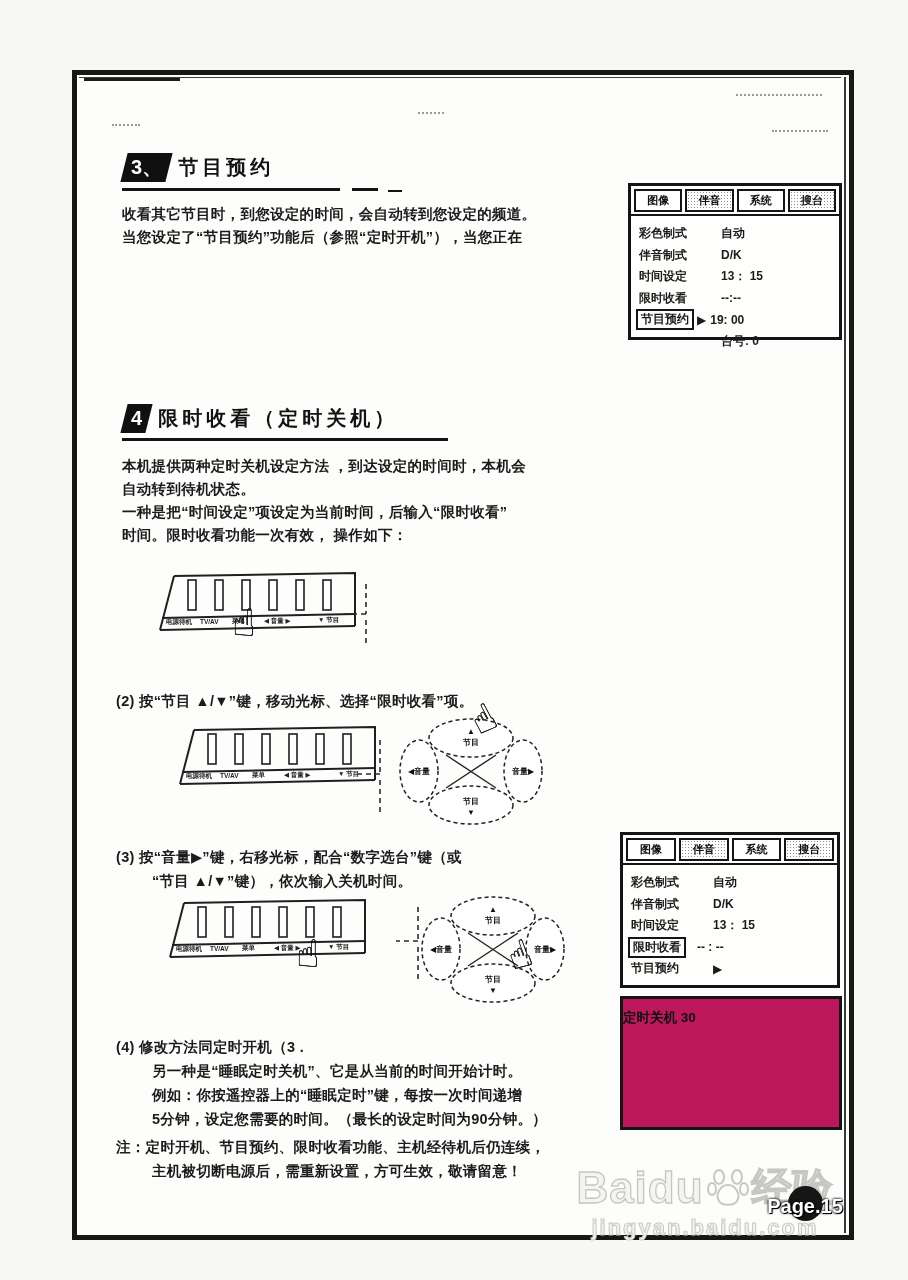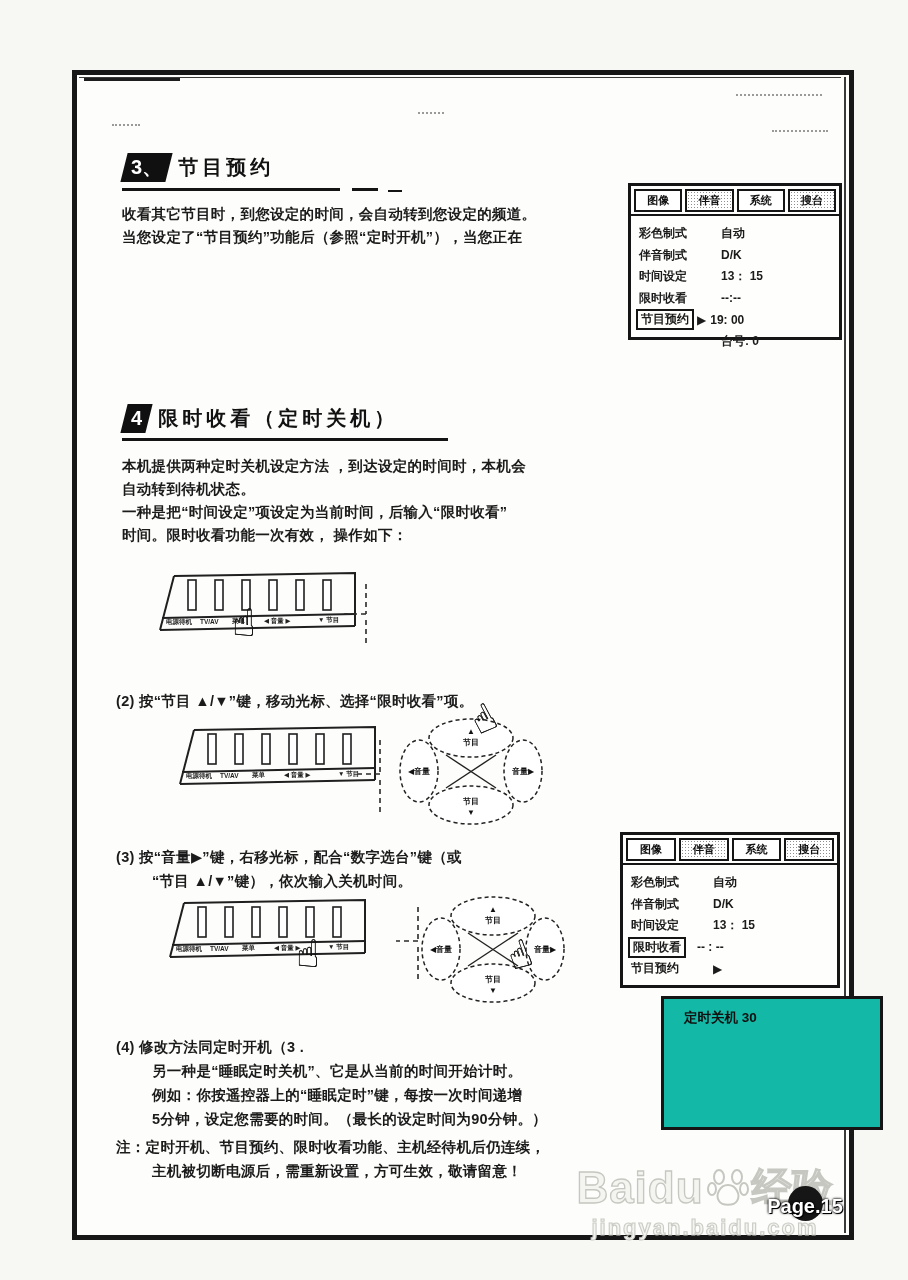--- a/index.html
+++ b/index.html
@@ -52,22 +52,22 @@
     background-size:3px 3px;
   }
   .menu-rows { padding:7px 8px 4px 8px; font-size:12px; font-weight:600; }
   .mrow { display:flex; align-items:center; height:21.5px; white-space:nowrap; }
   .mlabel { width:74px; flex:none; }
   .mlabel.boxed { width:auto; border:2px solid #151515; padding:0 3px; margin-left:-3px; margin-right:3px; }
   .marrow { margin-right:4px; }
   .mvalue { margin-left:8px; }
   .mvalue.noindent { margin-left:0; }
 
-  .timerbox { position:absolute; border:3px solid #151515; background:#14b8a6;
-    font-size:13.5px; font-weight:600; padding:10px 20px; color:#111;margin-left:41px; }
+  .timerbox { position:absolute; border:3px solid #151515; background:#be185d;
+    font-size:13.5px; font-weight:600; padding:10px 0; color:#111; }
 
   .strip { position:absolute; }
   .strip svg, .tvedge svg, .pad svg { display:block; }
   .hand {
     position:absolute; font-size:38px; color:#111; line-height:1;
     font-family:"DejaVu Sans",sans-serif; text-shadow:0 0 0 #111;
   }
 
   .wm { position:absolute; left:540px; top:1160px; width:330px; text-align:center; pointer-events:none; }
   .wm-row {

